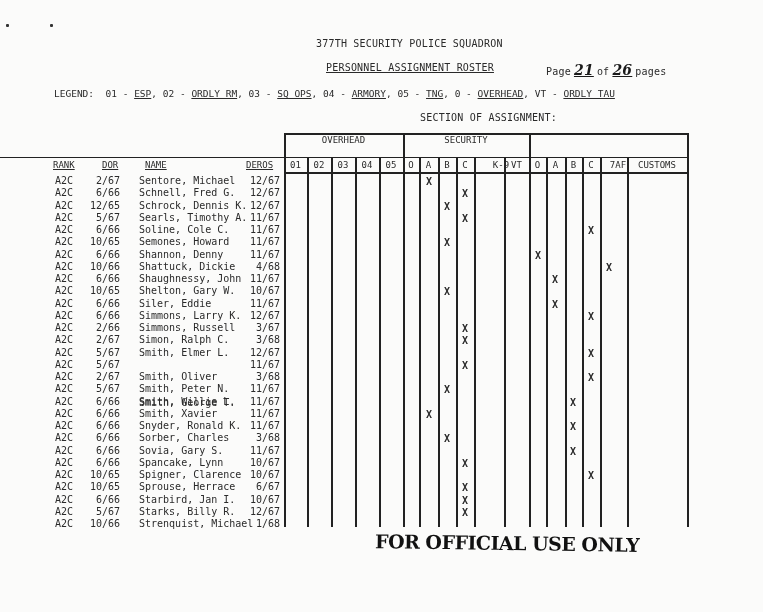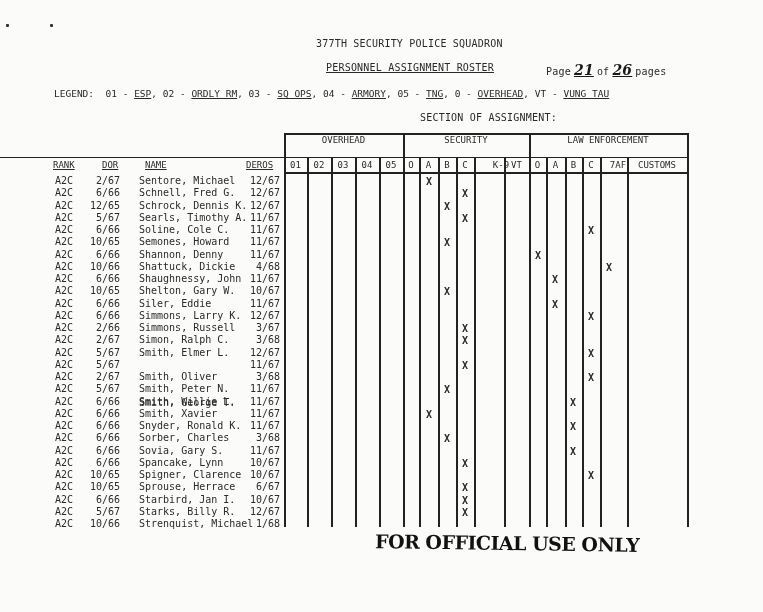--- a/index.html
+++ b/index.html
@@ -38,37 +38,36 @@
 </div>
 
 <div class="abs legend" style="left:54px;top:88px;">
   <span>LEGEND:</span>&nbsp;
   <span>01</span> - <span class="u">ESP</span>,
   <span>02</span> - <span class="u">ORDLY RM</span>,
   <span>03</span> - <span class="u">SQ OPS</span>,
   <span>04</span> - <span class="u">ARMORY</span>,
   <span>05</span> - <span class="u">TNG</span>,
   <span>0</span> - <span class="u">OVERHEAD</span>,
-  <span>VT</span> - <span class="u">VUNG TAU</span>
+  <span>VT</span> - <span class="u">ORDLY TAU</span>
 </div>
 
 <div class="abs title" style="left:420px;top:112px;">SECTION OF ASSIGNMENT:</div>
 
 <div class="abs hdr u" style="left:53px;top:160px;">RANK</div>
 <div class="abs hdr u" style="left:102px;top:160px;">DOR</div>
 <div class="abs hdr u" style="left:145px;top:160px;">NAME</div>
 <div class="abs hdr u" style="left:246px;top:160px;">DEROS</div>
 
 <div class="grid" id="grid">
   <div class="hline" style="left:0;top:0;width:403px;"></div>
   <div class="hline" style="left:-284px;top:24px;width:687px;height:1px;"></div>
   <div class="hline" style="left:0;top:39px;width:403px;"></div>
   <div class="grphdr" style="left:0;width:119px;">OVERHEAD</div>
   <div class="grphdr" style="left:119px;width:126px;">SECURITY</div>
-  <div class="grphdr" style="left:245px;width:158px;">LAW ENFORCEMENT</div>
 <div class="vline" style="left: 0px; height: 394px; width: 2px;"></div>
     <div class="vline" style="left: 23px; height: 370px; top: 24px;"></div>
     <div class="vline" style="left: 47px; height: 370px; top: 24px;"></div>
     <div class="vline" style="left: 71px; height: 370px; top: 24px;"></div>
     <div class="vline" style="left: 95px; height: 370px; top: 24px;"></div>
     <div class="vline" style="left: 119px; height: 394px; width: 2px;"></div>
     <div class="vline" style="left: 135px; height: 370px; top: 24px;"></div>
     <div class="vline" style="left: 154px; height: 370px; top: 24px;"></div>
     <div class="vline" style="left: 172px; height: 370px; top: 24px;"></div>
     <div class="vline" style="left: 190px; height: 370px; top: 24px;"></div>

